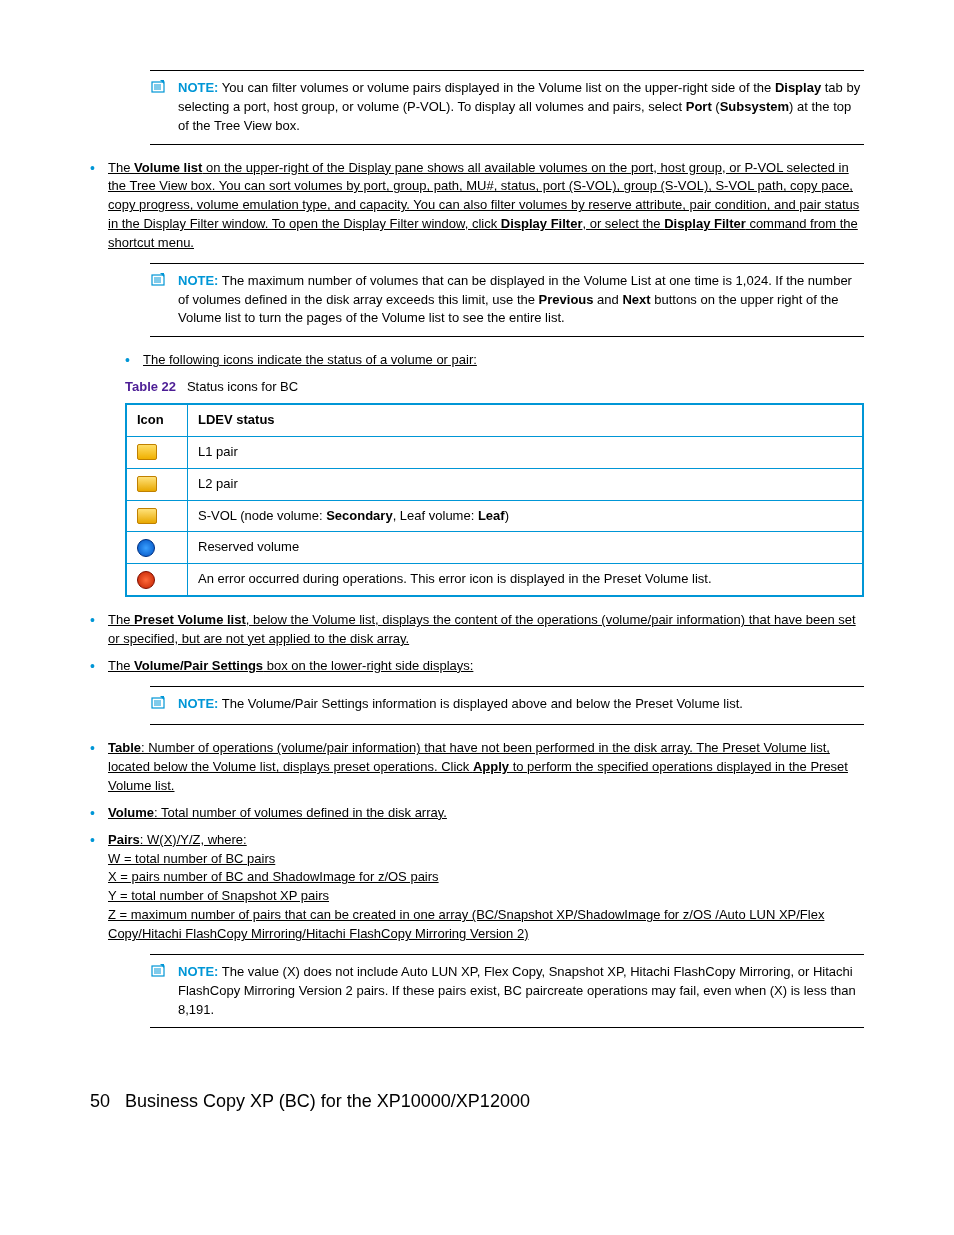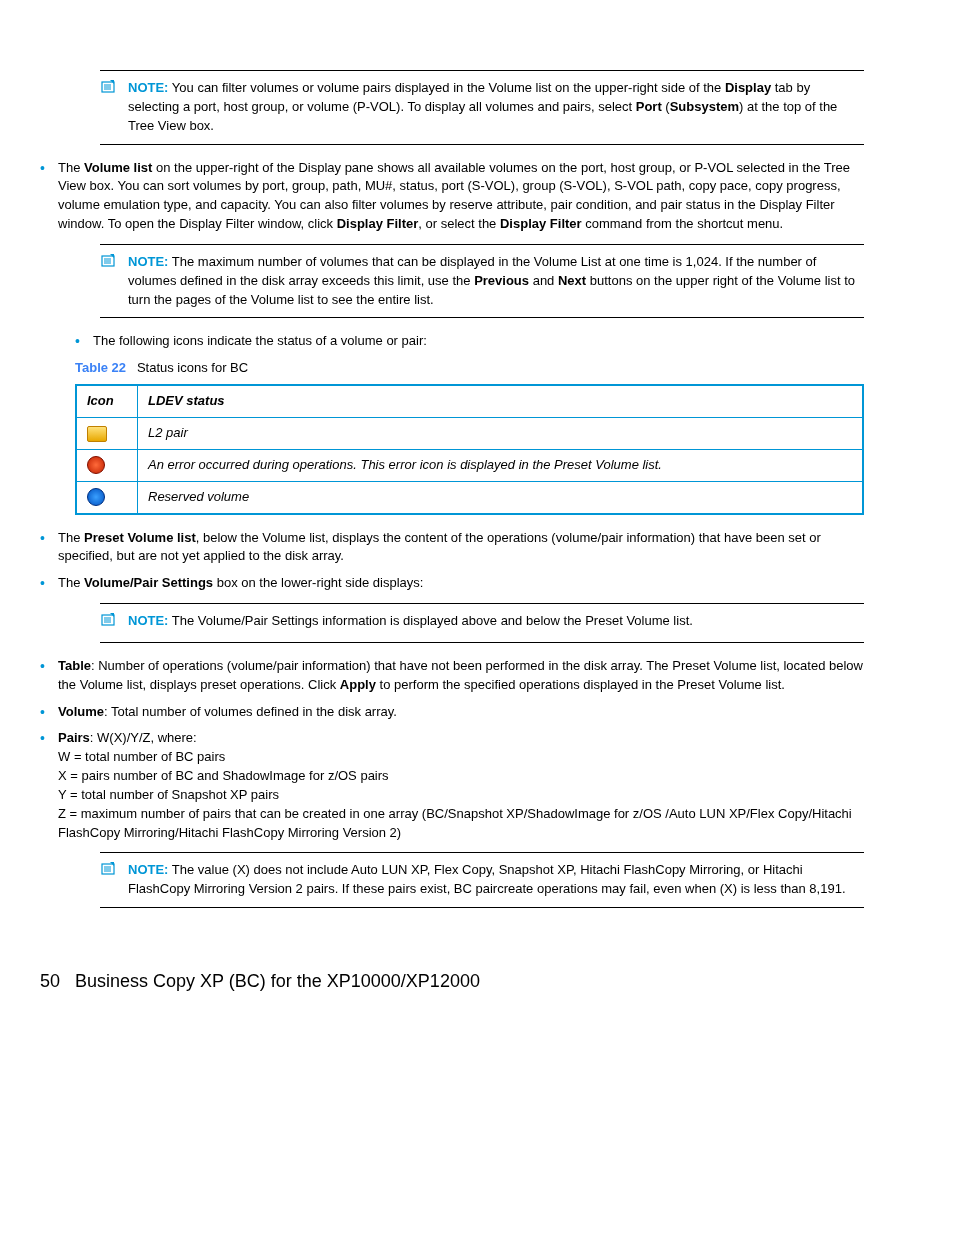--- a/index.html
+++ b/index.html
@@ -6,21 +6,21 @@
     font-family: Arial, Helvetica, sans-serif;
     font-size: 13px;
     line-height: 1.45;
     color: #000;
     background: #fff;
     margin: 0;
     padding: 0;
     width: 954px;
   }
   .page {
-    padding: 60px 90px 40px 40px;
+    padding: 60px 90px 40px 90px;
   }
   .indent-1 { margin-left: 50px; }
   .indent-2 { margin-left: 60px; }
   .note {
     border-top: 1px solid #000;
     border-bottom: 1px solid #000;
     padding: 8px 0;
     margin: 10px 0 14px 0;
     display: flex;
     align-items: flex-start;
@@ -36,36 +36,35 @@
     display: flex;
     align-items: flex-start;
     margin: 8px 0;
   }
   .bullet {
     color: #0096d6;
     flex: 0 0 18px;
     line-height: 1.3;
     font-size: 14px;
   }
-  .bullet-body { flex: 1; }
+  .bullet-body { flex: 1; text-decoration: underline; }
   .table-caption { margin: 8px 0 6px 0; }
-  .table-num { color: #3b82f6; font-weight: bold; }
+  .table-num { color: #4c1d95; font-weight: bold; }
   table.status {
     border-collapse: collapse;
     width: 100%;
     border: 2px solid #0096d6;
     margin-bottom: 14px;
   }
   table.status th, table.status td {
     border: 1px solid #0096d6;
     padding: 6px 10px;
     text-align: left;
     font-size: 13px;
     vertical-align: middle;
-    font-style: italic;
   }
   table.status th { font-weight: bold; }
   table.status td.icon-cell { width: 40px; text-align: left; }
   .ic {
     display: inline-block;
     width: 18px; height: 14px;
     border-radius: 2px;
     vertical-align: middle;
   }
   .ic-l1 { background: linear-gradient(#ffde66,#f0b000); border:1px solid #c08000; }
@@ -140,30 +139,38 @@
     <span class="table-num">Table 22</span>&nbsp;&nbsp;&nbsp;<span>Status icons for BC</span>
   </div>
 
   <table class="status" style="margin-left:35px; width:calc(100% - 35px)">
     <tbody>
         <tr>
       <th>Icon</th>
       <th>LDEV status</th>
     </tr>
     <tr>
+      <td class="icon-cell"><span class="ic ic-l1"></span></td>
+      <td>L1 pair</td>
+    </tr>
+    <tr>
       <td class="icon-cell"><span class="ic ic-l2"></span></td>
       <td>L2 pair</td>
     </tr>
     <tr>
+      <td class="icon-cell"><span class="ic ic-svol"></span></td>
+      <td><span>S-VOL (node volume: </span><b>Secondary</b><span>, Leaf volume: </span><b>Leaf</b><span>)</span></td>
+    </tr>
+    <tr>
+      <td class="icon-cell"><span class="ic ic-res"></span></td>
+      <td>Reserved volume</td>
+    </tr>
+    <tr>
       <td class="icon-cell"><span class="ic ic-err"></span></td>
       <td>An error occurred during operations. This error icon is displayed in the Preset Volume list.</td>
-    </tr>
-    <tr>
-      <td class="icon-cell"><span class="ic ic-res"></span></td>
-      <td>Reserved volume</td>
     </tr>
   </tbody>
     </table>
 
   <div class="bullet-item indent-1">
     <div class="bullet">•</div>
     <div class="bullet-body"><span>The </span><b>Preset Volume list</b><span>, below the Volume list, displays the content of the operations (volume/pair information) that have been set or specified, but are not yet applied to the disk array.</span></div>
   </div>
 
   <div class="bullet-item indent-1">

